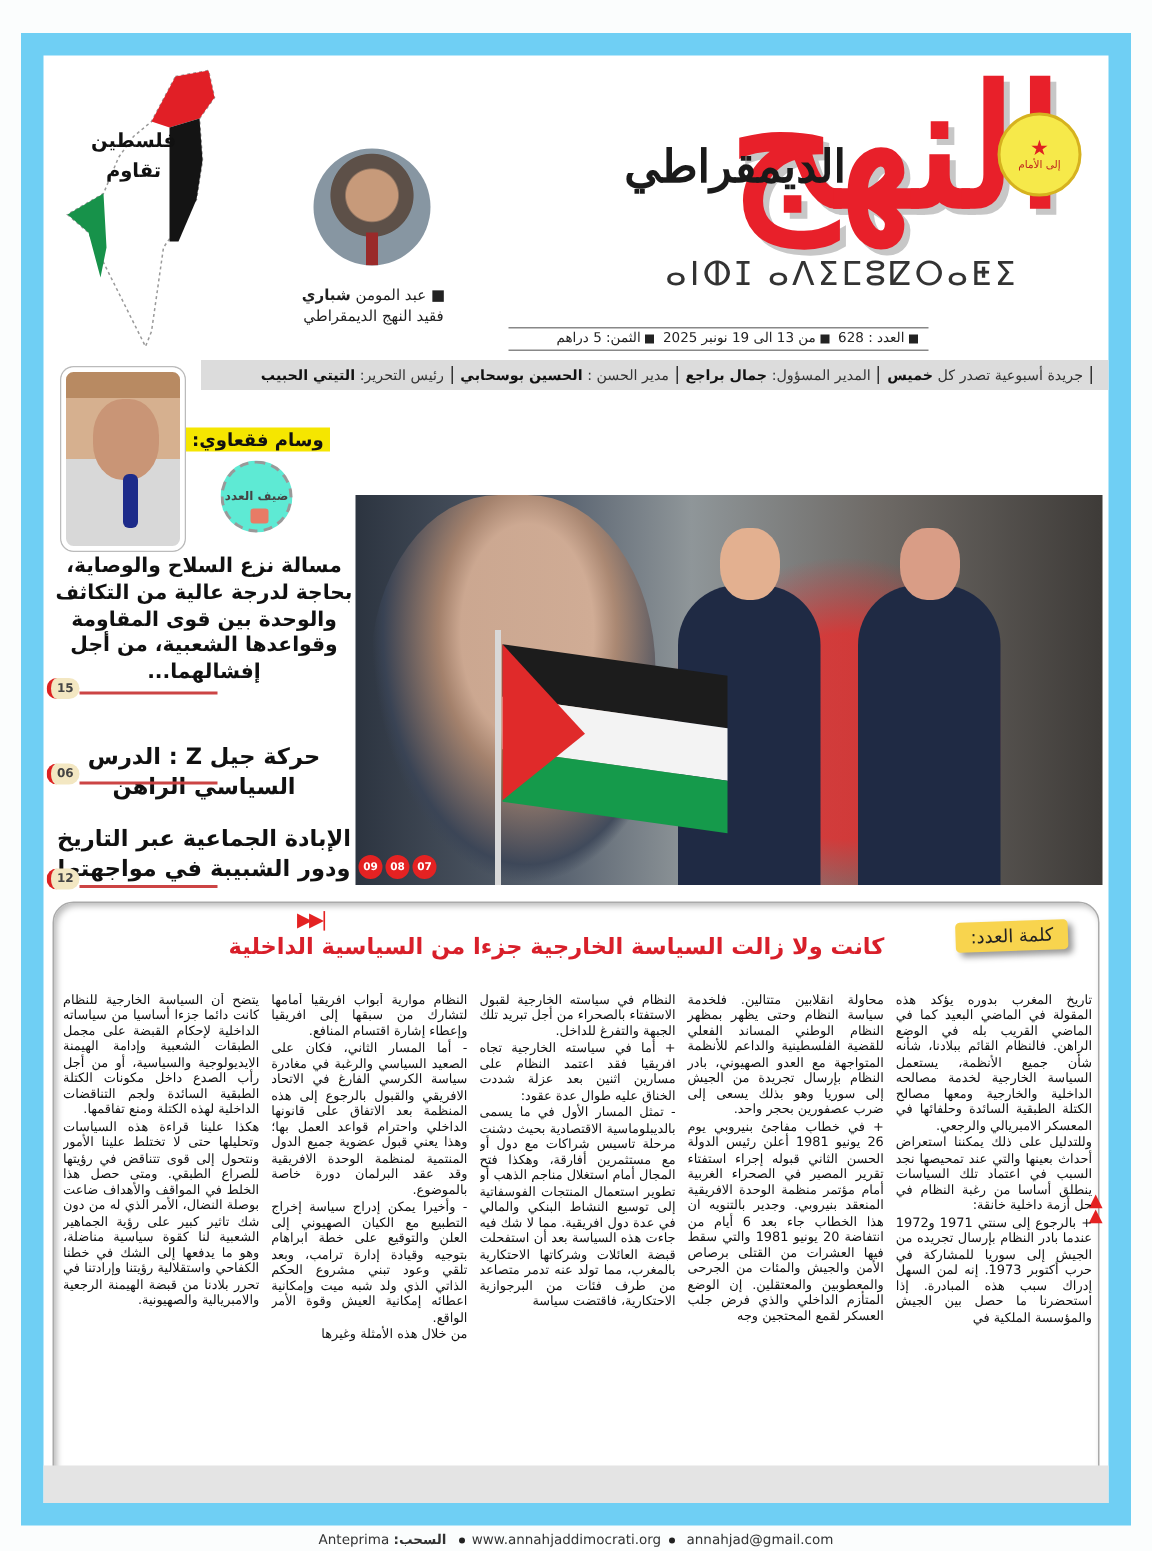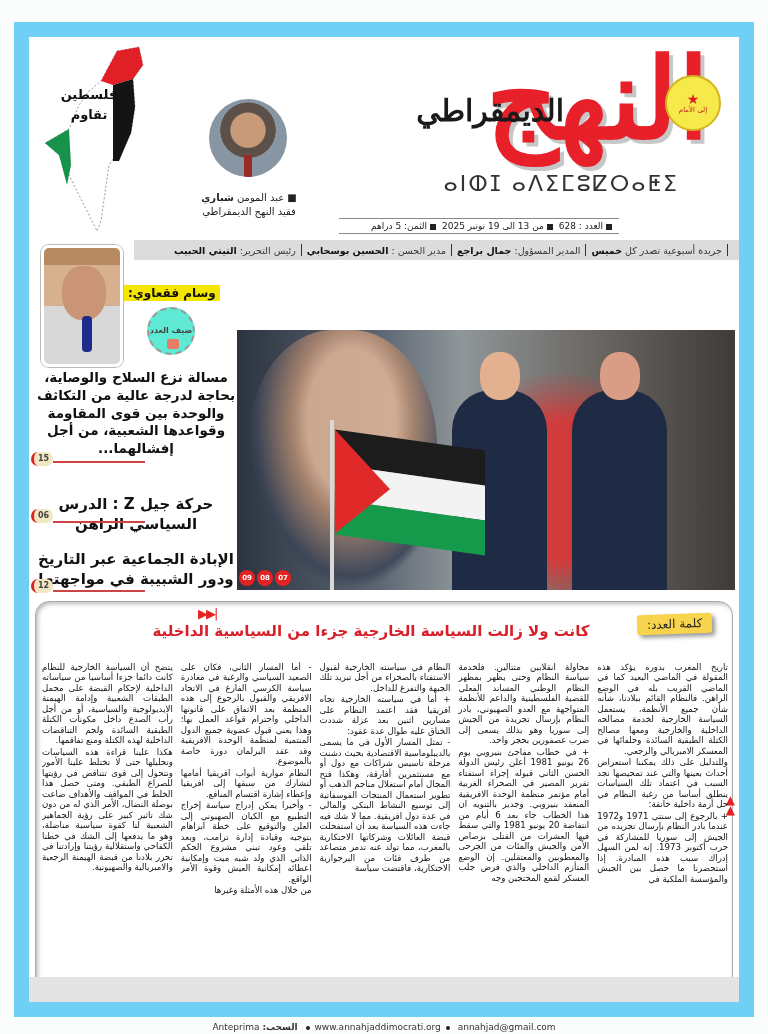--- a/index.html
+++ b/index.html
@@ -196,22 +196,22 @@
       <div class="ed-col">
           <p>محاولة انقلابين متتالين. فلخدمة سياسة النظام وحتى يظهر بمظهر النظام الوطني المساند الفعلي للقضية الفلسطينية والداعم للأنظمة المتواجهة مع العدو الصهيوني، بادر النظام بإرسال تجريدة من الجيش إلى سوريا وهو بذلك يسعى إلى ضرب عصفورين بحجر واحد.</p>
           <p>+ في خطاب مفاجئ بنيروبي يوم 26 يونيو 1981 أعلن رئيس الدولة الحسن الثاني قبوله إجراء استفتاء تقرير المصير في الصحراء الغربية أمام مؤتمر منظمة الوحدة الافريقية المنعقد بنيروبي. وجدير بالتنويه ان هذا الخطاب جاء بعد 6 أيام من انتفاضة 20 يونيو 1981 والتي سقط فيها العشرات من القتلى برصاص الأمن والجيش والمئات من الجرحى والمعطوبين والمعتقلين. إن الوضع المتأزم الداخلي والذي فرض جلب العسكر لقمع المحتجين وجه</p>
         </div>
       <div class="ed-col">
           <p>النظام في سياسته الخارجية لقبول الاستفتاء بالصحراء من أجل تبريد تلك الجبهة والتفرغ للداخل.</p>
           <p>+ أما في سياسته الخارجية تجاه افريقيا فقد اعتمد النظام على مسارين اثنين بعد عزلة شددت الخناق عليه طوال عدة عقود:</p>
           <p>- تمثل المسار الأول في ما يسمى بالديبلوماسية الاقتصادية بحيث دشنت مرحلة تاسيس شراكات مع دول أو مع مستثمرين أفارقة، وهكذا فتح المجال أمام استغلال مناجم الذهب أو تطوير استعمال المنتجات الفوسفاتية إلى توسيع النشاط البنكي والمالي في عدة دول افريقية. مما لا شك فيه جاءت هذه السياسة بعد أن استفحلت قبضة العائلات وشركاتها الاحتكارية بالمغرب، مما تولد عنه تدمر متصاعد من طرف فئات من البرجوازية الاحتكارية، فاقتضت سياسة</p>
         </div>
       <div class="ed-col">
+          <p>النظام موارية أبواب افريقيا أمامها لتشارك من سبقها إلى افريقيا وإعطاء إشارة اقتسام المنافع.</p>
           <p>- أما المسار الثاني، فكان على الصعيد السياسي والرغبة في مغادرة سياسة الكرسي الفارغ في الاتحاد الافريقي والقبول بالرجوع إلى هذه المنظمة بعد الاتفاق على قانونها الداخلي واحترام قواعد العمل بها؛ وهذا يعني قبول عضوية جميع الدول المنتمية لمنظمة الوحدة الافريقية وقد عقد البرلمان دورة خاصة بالموضوع.</p>
-          <p>النظام موارية أبواب افريقيا أمامها لتشارك من سبقها إلى افريقيا وإعطاء إشارة اقتسام المنافع.</p>
           <p>- وأخيرا يمكن إدراج سياسة إخراج التطبيع مع الكيان الصهيوني إلى العلن والتوقيع على خطة ابراهام بتوجيه وقيادة إدارة ترامب، وبعد تلقي وعود تبني مشروع الحكم الذاتي الذي ولد شبه ميت وإمكانية اعطائه إمكانية العيش وقوة الأمر الواقع.</p>
           <p>من خلال هذه الأمثلة وغيرها</p>
         </div>
       <div class="ed-col">
           <p>يتضح أن السياسة الخارجية للنظام كانت دائما جزءا أساسيا من سياساته الداخلية لإحكام القبضة على مجمل الطبقات الشعبية وإدامة الهيمنة الايديولوجية والسياسية، أو من أجل رأب الصدع داخل مكونات الكتلة الطبقية السائدة ولجم التناقضات الداخلية لهذه الكتلة ومنع تفاقمها.</p>
           <p>هكذا علينا قراءة هذه السياسات وتحليلها حتى لا تختلط علينا الأمور ونتحول إلى قوى تتناقض في رؤيتها للصراع الطبقي. ومتى حصل هذا الخلط في المواقف والأهداف ضاعت بوصلة النضال، الأمر الذي له من دون شك تاثير كبير على رؤية الجماهير الشعبية لنا كقوة سياسية مناضلة، وهو ما يدفعها إلى الشك في خطنا الكفاحي واستقلالية رؤيتنا وإرادتنا في تحرر بلادنا من قبضة الهيمنة الرجعية والامبريالية والصهيونية.</p>
         </div>
     </div>
   </div>
 

